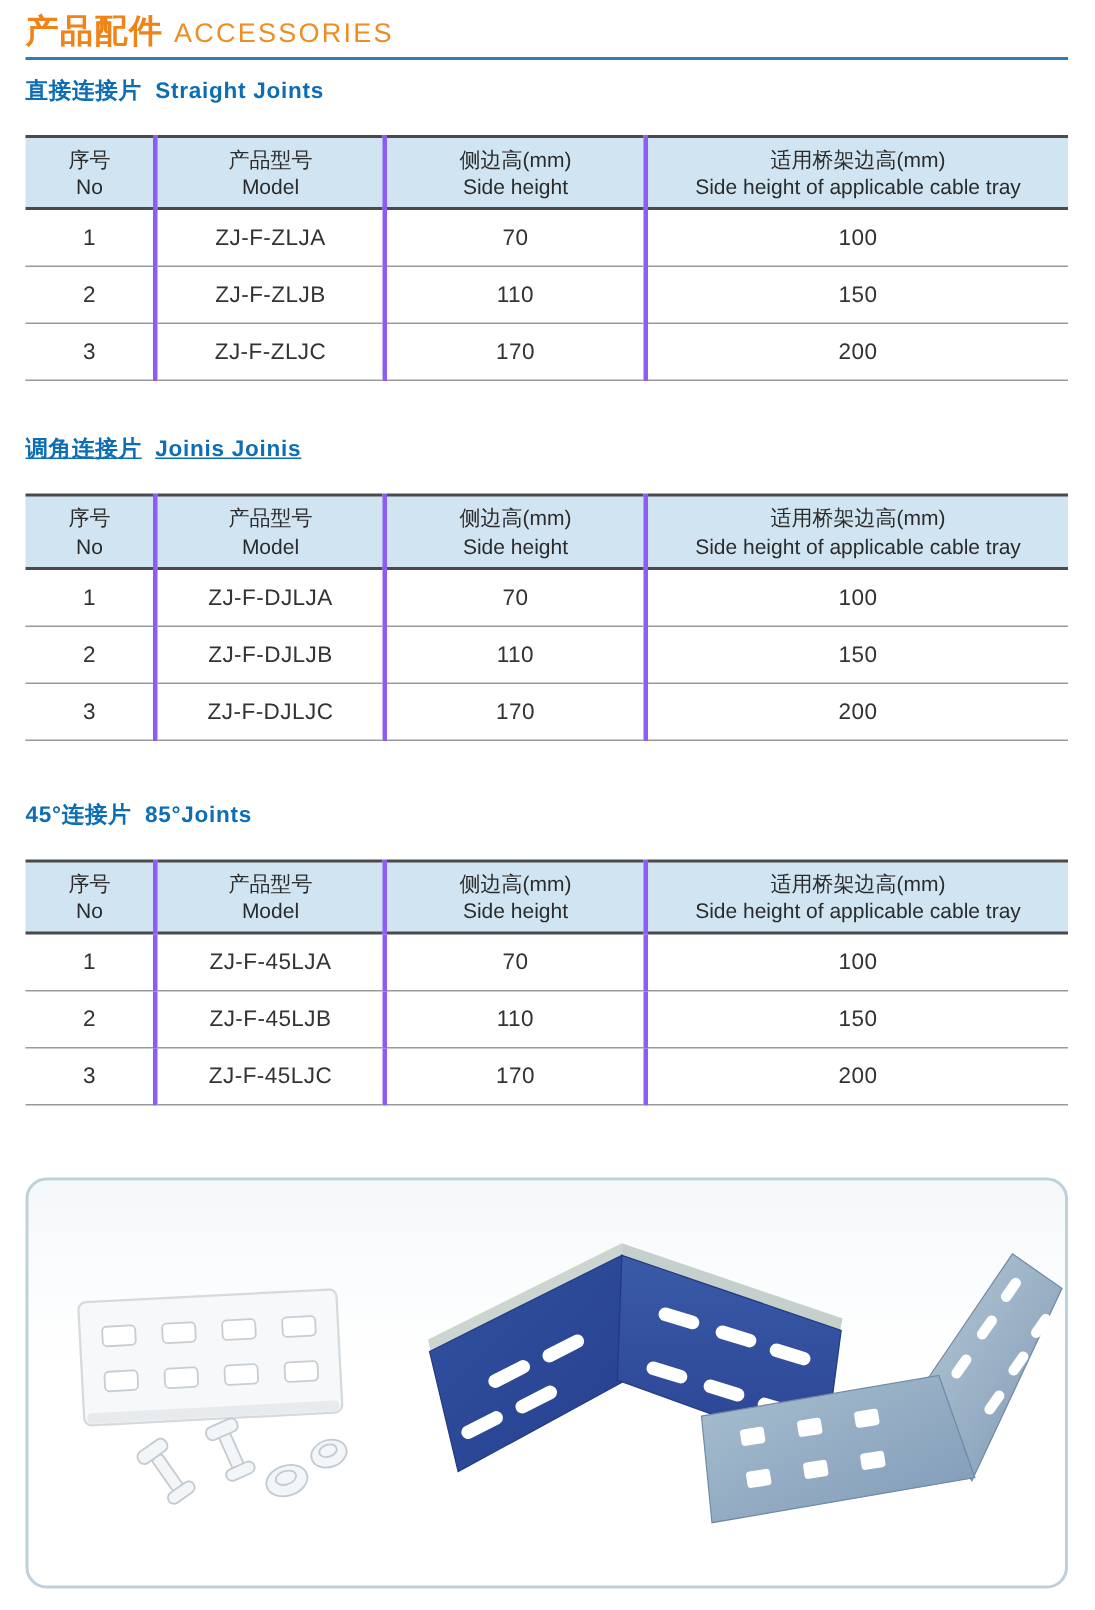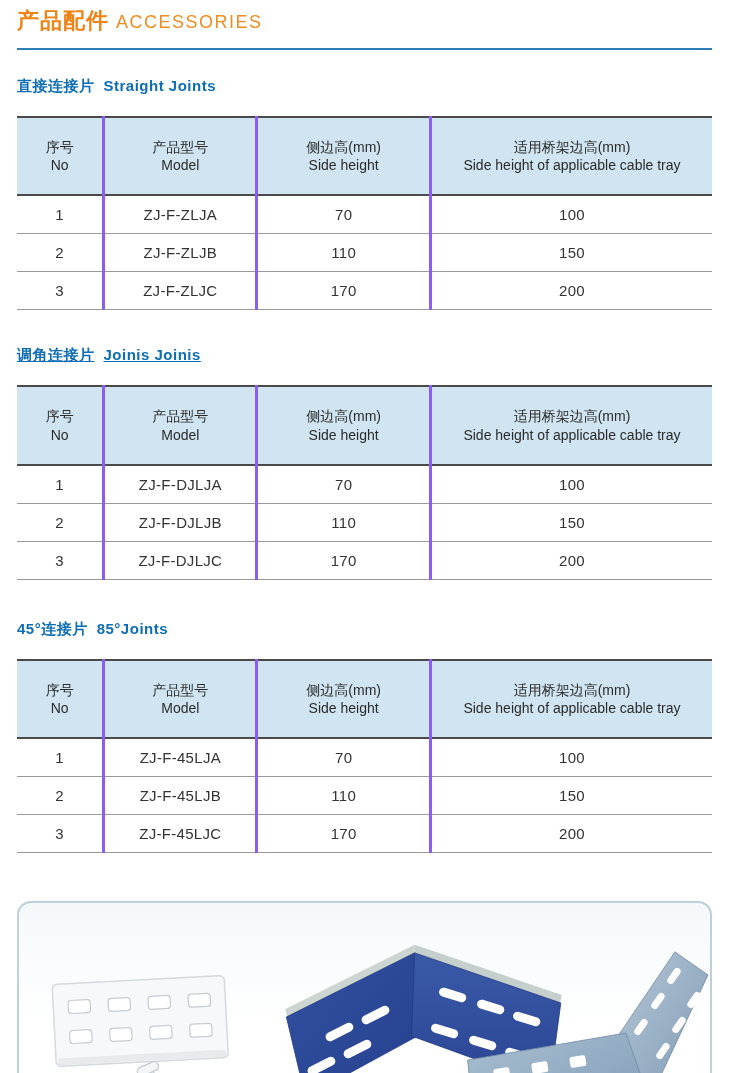--- a/index.html
+++ b/index.html
@@ -6,47 +6,47 @@
   body{
     width:730px;height:1073px;overflow:hidden;background:#ffffff;
     font-family:"Liberation Sans", sans-serif;color:#333;
     -webkit-font-smoothing:antialiased;
   }
   .page{padding:6px 18px 0 17px;}
 
   
   .main-title{
     display:flex;align-items:baseline;gap:7px;
-    border-bottom:2px solid #2e7cb8;padding-bottom:12px;
+    border-bottom:2px solid #2e7cb8;padding-bottom:2px;
   }
   .main-title .zh{font-size:22px;font-weight:bold;color:#f08315;letter-spacing:1px;}
   .main-title .en{font-size:18px;font-weight:normal;color:#ef8d23;letter-spacing:1.5px;}
 
   
   .section-title{
     margin:0;font-size:15px;font-weight:bold;color:#0d6db5;letter-spacing:.5px;
     display:flex;gap:9px;align-items:baseline;
   }
-  #section-1 .section-title{margin-top:27px;}
+  #section-1 .section-title{margin-top:11px;}
   #section-2 .section-title{margin-top:36px;text-decoration:underline;}
   #section-3 .section-title{margin-top:40px;}
 
   
   table{
     width:100%;border-collapse:collapse;table-layout:fixed;
     margin-top:20px;border-top:2px solid #4a4a4a;
   }
   col.c-no{width:12.5%;}
   col.c-model{width:22%;}
   col.c-side{width:25%;}
   col.c-tray{width:40.5%;}
   thead th{
     background:#d0e5f1;border-bottom:2px solid #4a4a4a;
     font-weight:normal;font-size:14px;line-height:1.3;color:#2b2b2b;
-    padding:20px 2px;text-align:center;
+    padding:5px 2px;text-align:center;
   }
   thead th span{display:block;}
   tbody td{
     border-bottom:1px solid #9a9a9a;text-align:center;
     font-size:15px;color:#333;height:37px;padding:0 2px;letter-spacing:.3px;
   }
   th + th, td + td{border-left:3px solid #8b5cf6;}
 
   
   .gallery{

